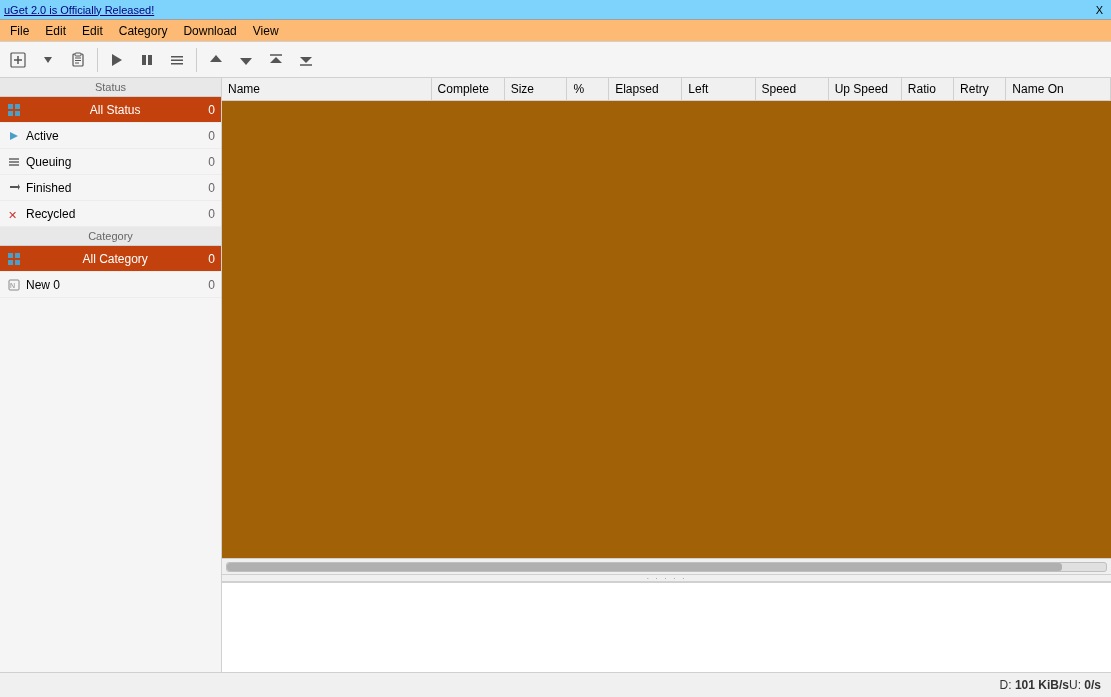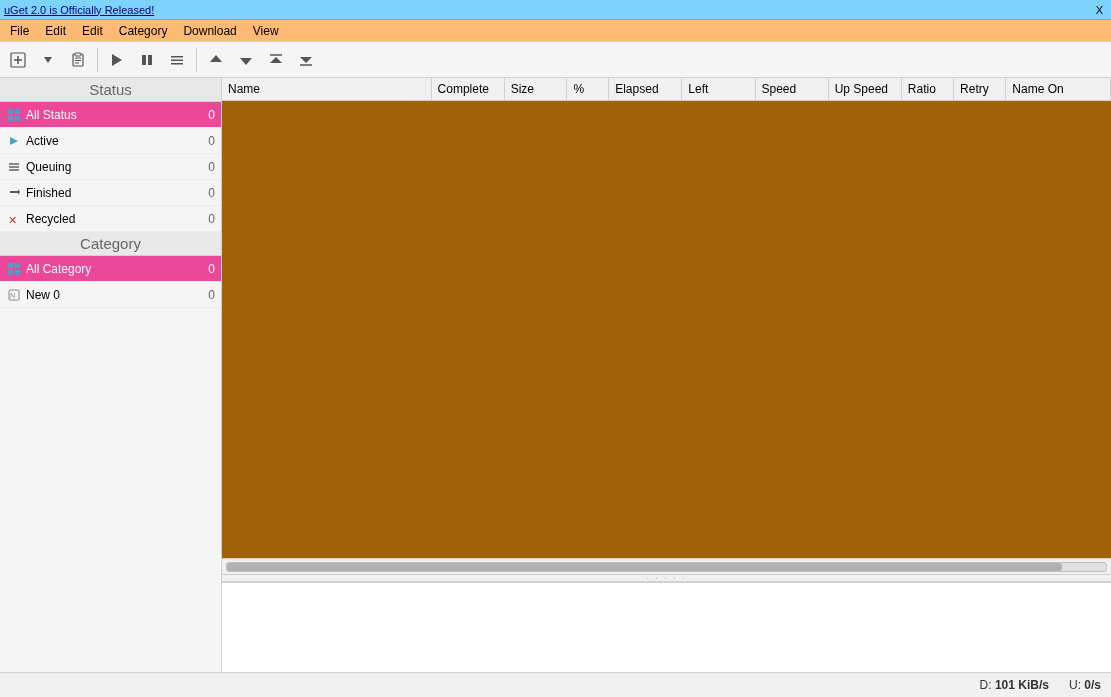--- a/index.html
+++ b/index.html
@@ -96,37 +96,38 @@
       background: #f5f5f5;
       border-right: 1px solid #d0d0d0;
       display: flex;
       flex-direction: column;
       overflow-y: auto;
     }
 
     .section-header {
       background: #e8e8e8;
       padding: 3px 6px;
-      font-size: 15px;
+      font-size: 11px;
       color: #666;
       border-bottom: 1px solid #d0d0d0;
       text-align: center;
     }
 
     .sidebar-item {
       display: flex;
       align-items: center;
       padding: 4px 6px;
       cursor: pointer;
       border-bottom: 1px solid #ececec;
       min-height: 26px;
     }
     .sidebar-item.active {
-      background: #ec4899;
+      background: #c2410c;
       color: white;
+      text-align: center;
     }
     .sidebar-item.active .item-count {
       color: white;
     }
     .item-icon {
       width: 16px;
       height: 16px;
       margin-right: 4px;
       display: flex;
       align-items: center;
@@ -233,21 +234,20 @@
 
     
     #status-bar {
       height: 22px;
       background: #f0f0f0;
       border-top: 1px solid #d0d0d0;
       display: flex;
       align-items: center;
       justify-content: flex-end;
       padding: 12px 10px;
-      gap: 20px;
       flex-shrink: 0;
     }
     .status-item {
       font-size: 12px;
       color: #333;
     }
     .status-value {
       font-weight: bold;
     }
   </style>

